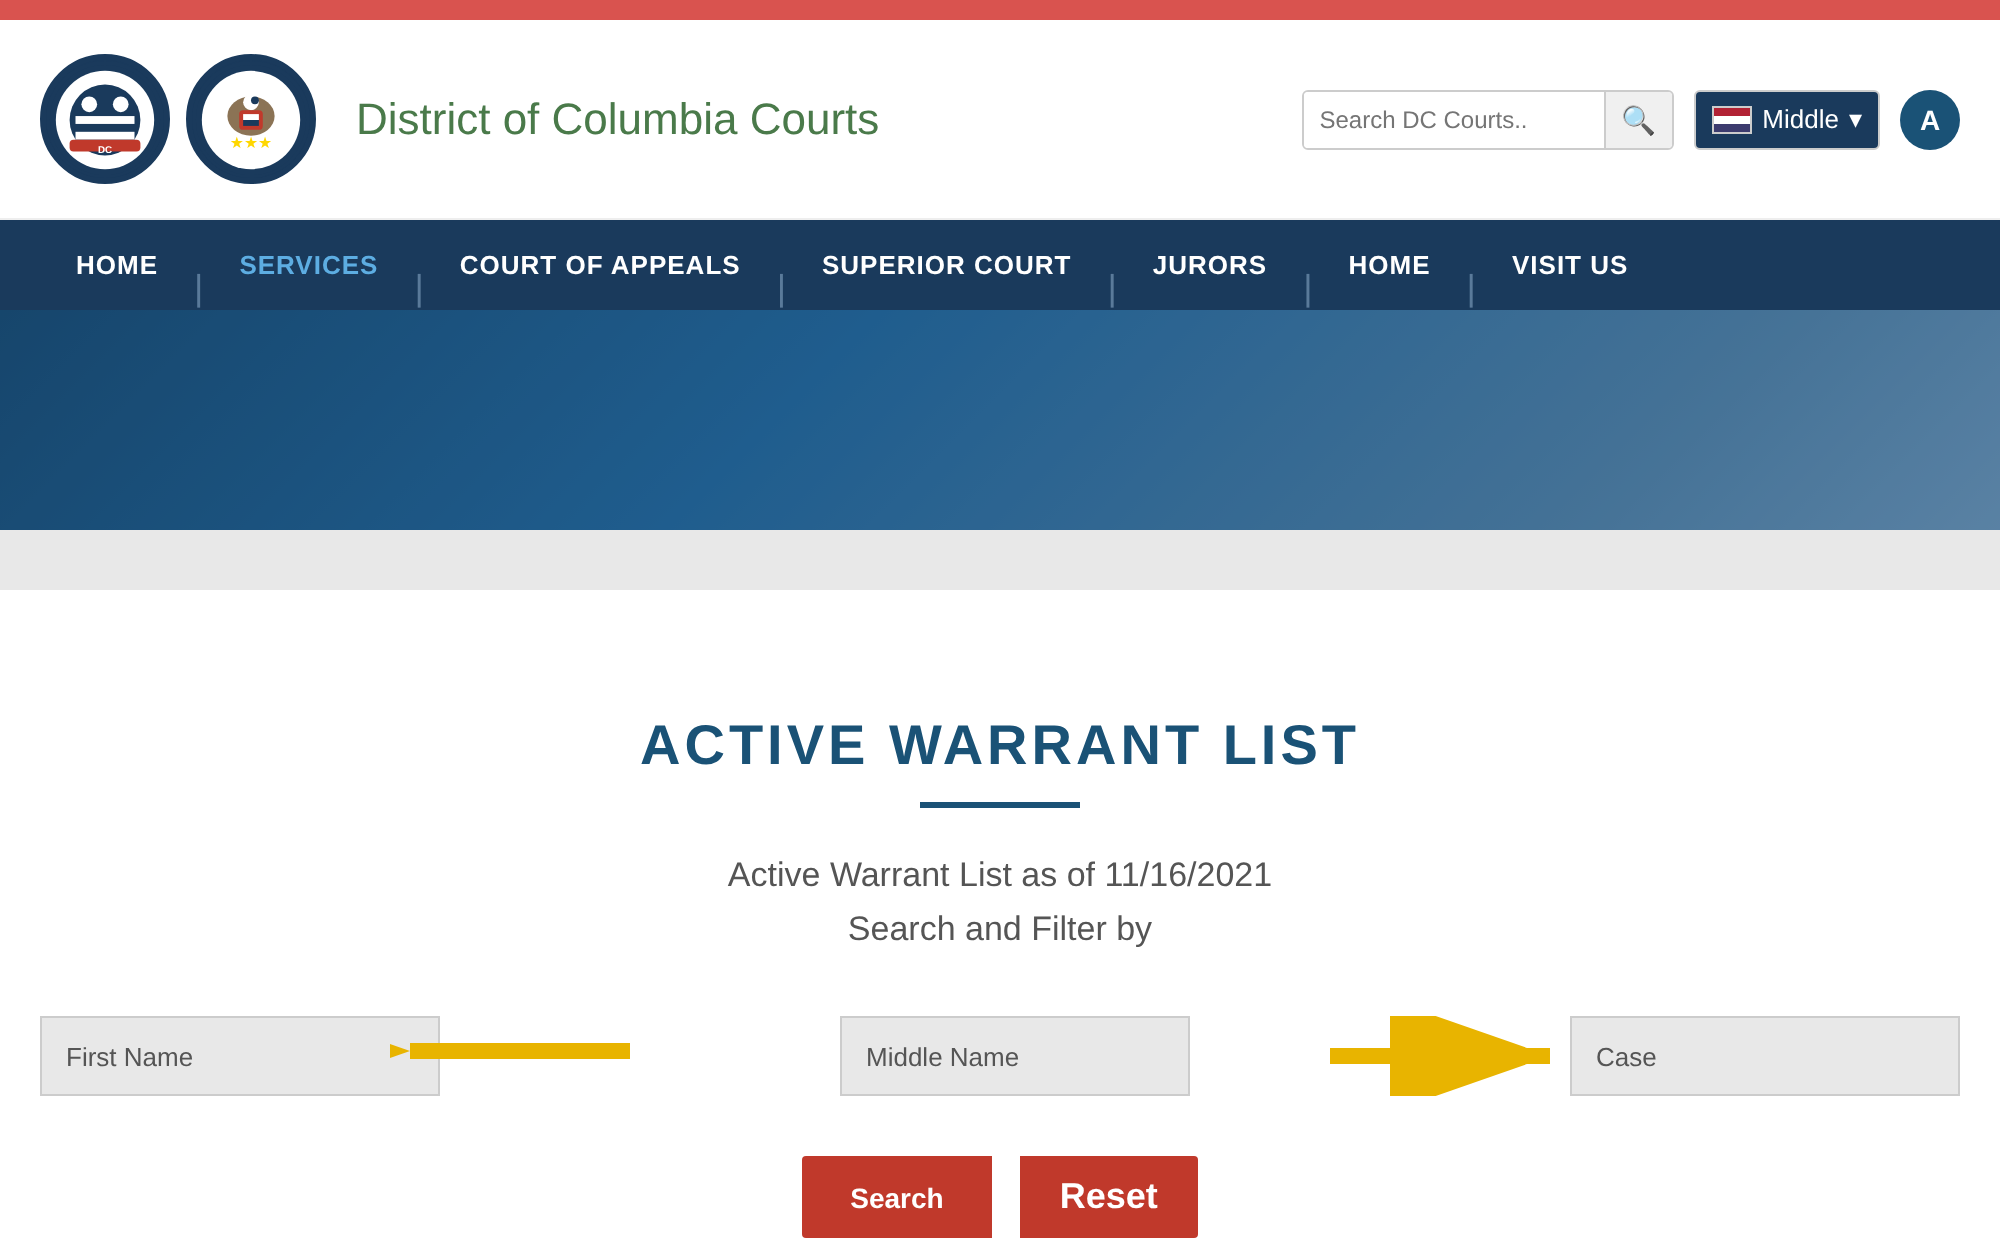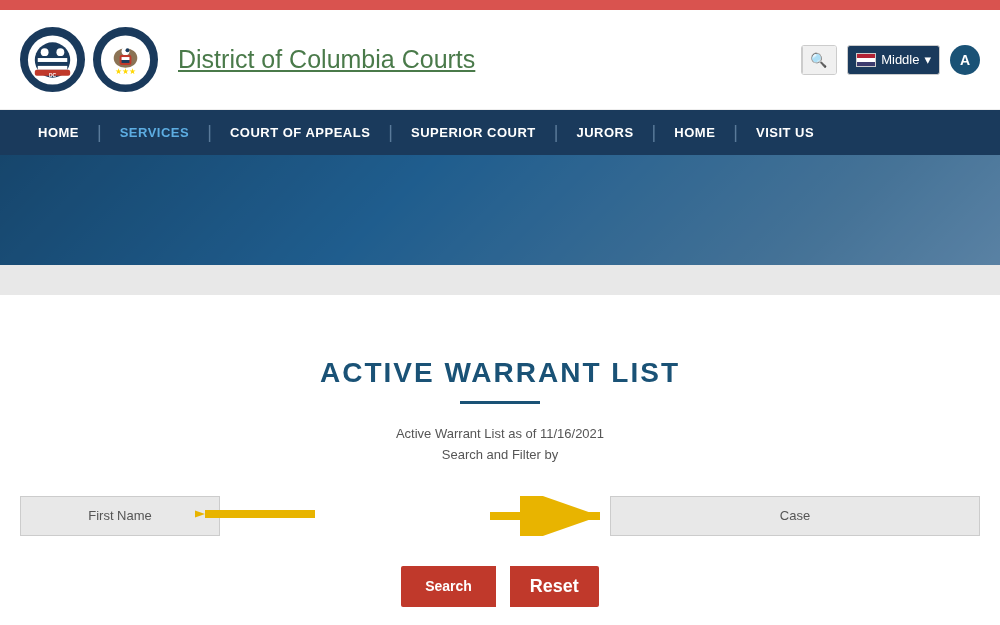--- a/index.html
+++ b/index.html
@@ -33,24 +33,23 @@
       border-radius: 50%;
       border: 3px solid #1a3a5c;
       display: flex;
       align-items: center;
       justify-content: center;
       background: #1a3a5c;
       overflow: hidden;
     }
     .header-title {
       flex: 1;
-      font-size: 25px;
+      font-size: 22px;
       color: #4a7a4a;
       font-weight: normal;
-      text-decoration: underline;
     }
     .header-right {
       display: flex;
       align-items: center;
       gap: 10px;
     }
     .search-box {
       display: flex;
       align-items: center;
       border: 1px solid #ccc;
@@ -106,21 +105,21 @@
       color: white;
       font-weight: bold;
       font-size: 14px;
     }
 
     
     .nav-bar {
       background: #1a3a5c;
       height: 45px;
       display: flex;
-      align-items: center;
+      align-items: flex-end;
       padding: 0 20px;
     }
     .nav-bar a {
       color: #fff;
       text-decoration: none;
       font-size: 13px;
       font-weight: bold;
       padding: 0 18px;
       letter-spacing: 0.5px;
       height: 45px;
@@ -173,21 +172,21 @@
       text-transform: uppercase;
       margin-bottom: 12px;
     }
     .title-underline {
       width: 80px;
       height: 3px;
       background: #1a5276;
       margin: 0 auto 20px;
     }
     .subtitle-text {
-      font-size: 13px;
+      font-size: 17px;
       color: #555;
       text-align: center;
       line-height: 1.6;
       margin-bottom: 30px;
     }
 
     
     .form-row {
       display: flex;
       align-items: center;
@@ -207,21 +206,20 @@
 
     .form-input {
       width: 100%;
       height: 40px;
       border: 1px solid #ccc;
       background: #e8e8e8;
       padding: 0 12px;
       font-size: 13px;
       color: #4d7c0f;
       outline: none;
-      text-align: center;
     }
     .form-input::placeholder {
       color: #555;
     }
 
     
     .arrow-left {
       position: absolute;
       left: 175px;
       top: 50%;
@@ -301,20 +299,21 @@
 
         <text x="30" y="44" text-anchor="middle" font-size="8" fill="#FFD700">★★★</text>
       </svg>
     </div>
   </div>
 
   <div class="header-title">District of Columbia Courts</div>
 
   <div class="header-right">
     <div class="search-box">
+      <input type="text" placeholder="Search DC Courts.." style="">
       <button>🔍</button>
     </div>
     <div class="lang-selector">
       <div class="lang-flag"></div>
       <span>Middle</span>
       <span>▾</span>
     </div>
     <div class="avatar-circle">A</div>
   </div>
 </div>
@@ -361,20 +360,23 @@
           <marker id="arrowhead-left" markerWidth="10" markerHeight="7" refX="0" refY="3.5" orient="auto">
             <polygon points="10 0, 0 3.5, 10 7" fill="#e8b400"></polygon>
           </marker>
         </defs>
         <line x1="120" y1="20" x2="10" y2="20" stroke="#e8b400" stroke-width="8" marker-end="url(#arrowhead-left)"></line>
       </svg>
     </div>
 
     <div style="flex: 0 0 200px;"></div>
 
+    <div class="form-group" style="flex: 0 0 175px;">
+      <input class="form-input" type="text" placeholder="Middle Name" style="">
+    </div>
 
     <div style="flex: 0 0 60px;"></div>
 
     <div style="flex: 0 0 130px; position: relative; display: flex; align-items: center;">
       <svg width="130" height="40" viewBox="0 0 130 40">
         <defs>
           <marker id="arrowhead-right" markerWidth="10" markerHeight="7" refX="10" refY="3.5" orient="auto">
             <polygon points="0 0, 10 3.5, 0 7" fill="#e8b400"></polygon>
           </marker>
         </defs>

